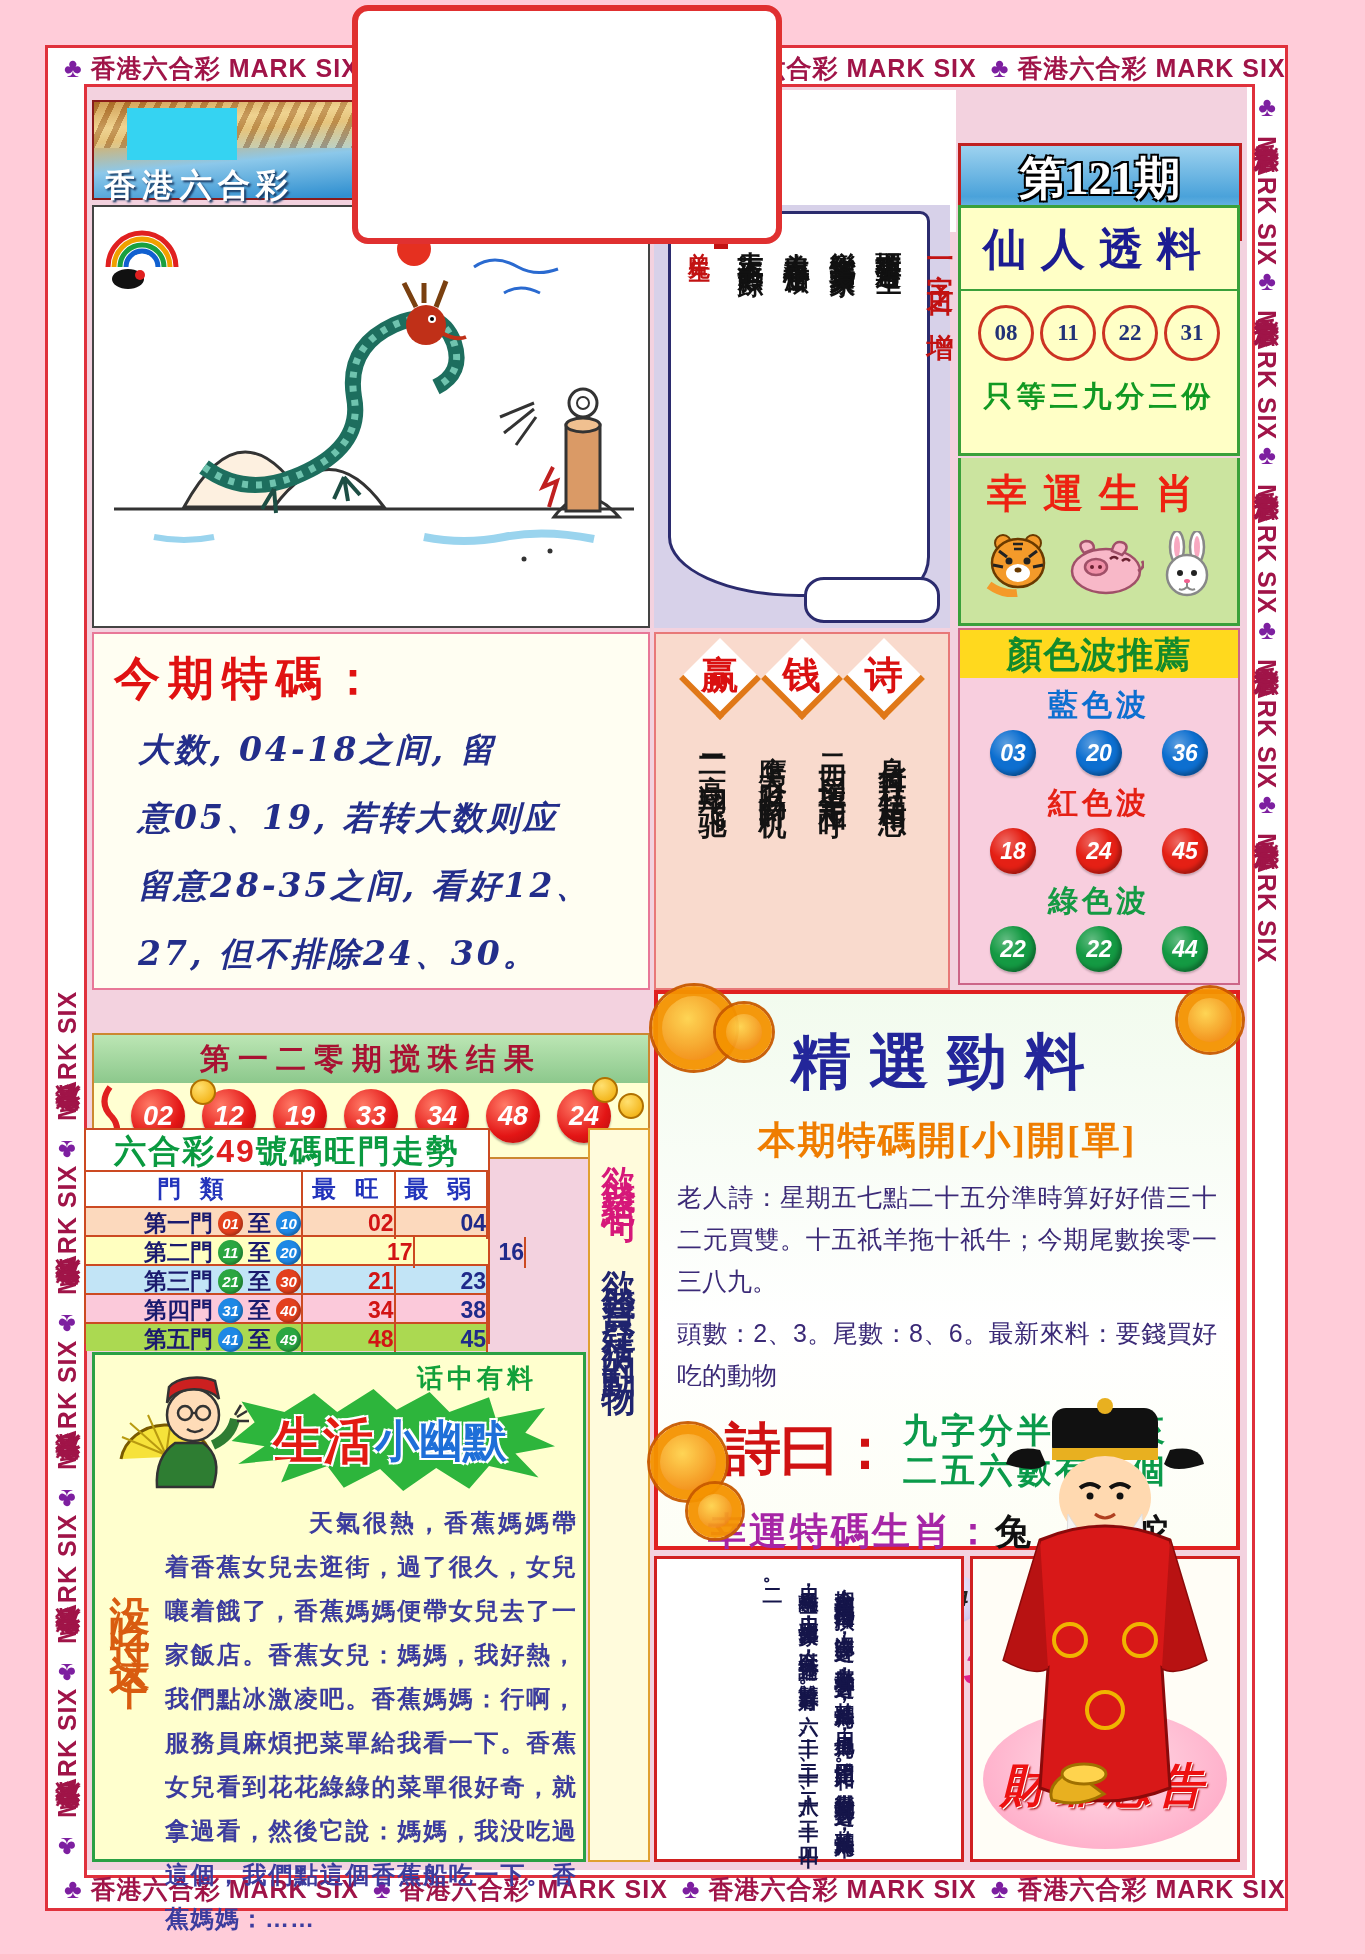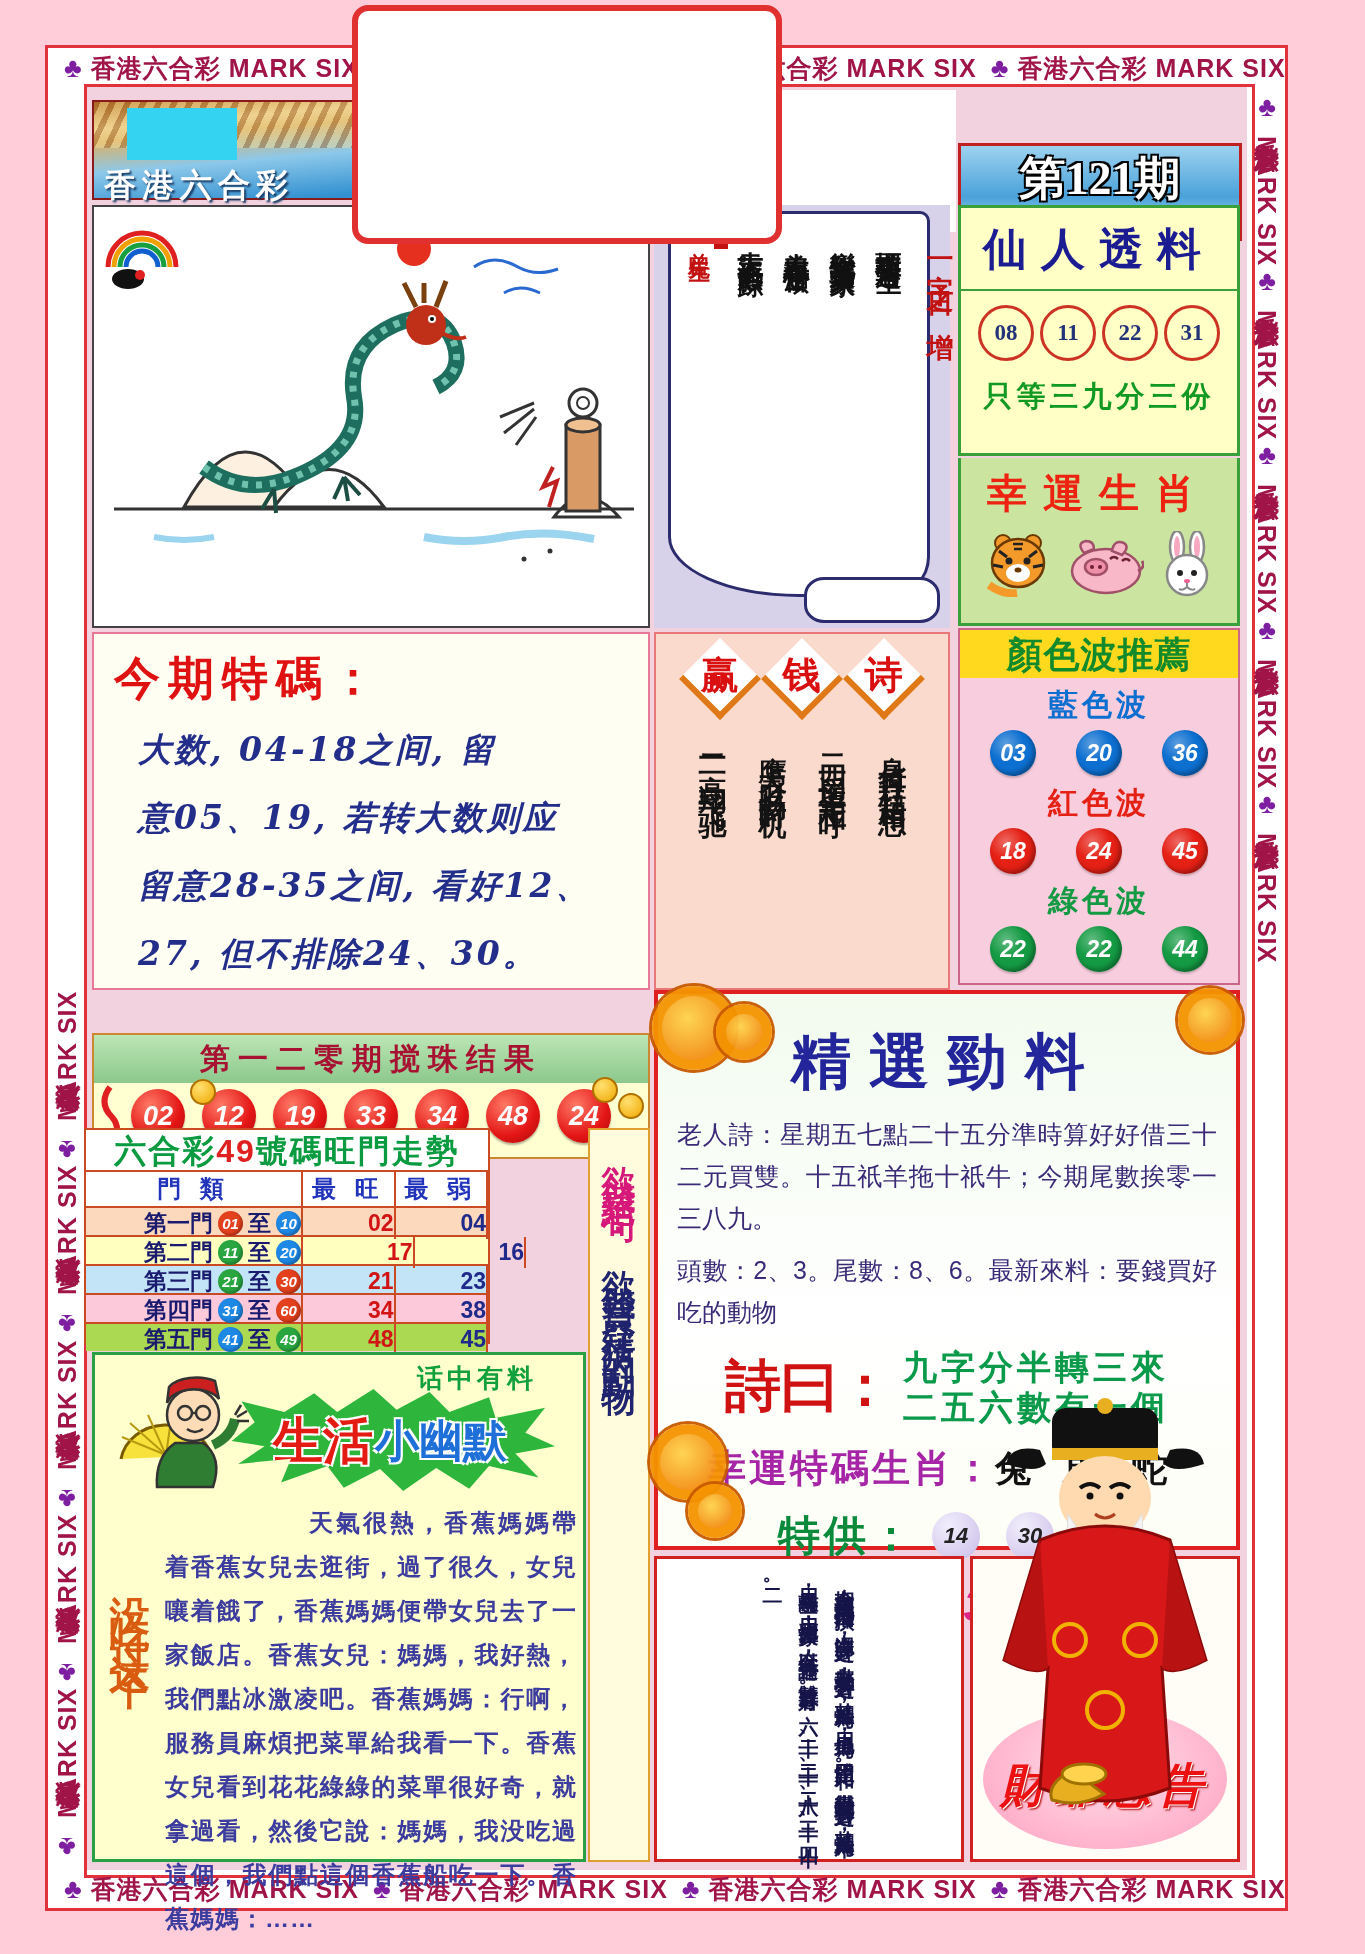--- a/index.html
+++ b/index.html
@@ -335,21 +335,21 @@
           <span class="chip" style="background: rgb(227, 64, 29);">30</span>
         </div>
         <div class="hot">21</div>
         <div class="weak">23</div>
       </div>
       <div class="trow" style="background: rgb(251, 201, 218);">
         <div class="door">
           <span>第四門</span>
           <span class="chip" style="background: rgb(30, 136, 229);">31</span>
           <span>至</span>
-          <span class="chip" style="background: rgb(227, 64, 29);">60</span>
+          <span class="chip" style="background: rgb(227, 64, 29);">40</span>
         </div>
         <div class="hot">34</div>
         <div class="weak">38</div>
       </div>
       <div class="trow" style="background: rgb(171, 217, 81);">
         <div class="door">
           <span>第五門</span>
           <span class="chip" style="background: rgb(30, 136, 229);">41</span>
           <span>至</span>
           <span class="chip" style="background: rgb(42, 166, 65);">49</span>
@@ -500,20 +500,21 @@
     </div>
 </div>
 
 <div class="abs box sel-box">
   <div class="abs swirl" style="left:-6px;top:-8px;width:64px;height:64px;"></div>
   <div class="abs swirl" style="left:58px;top:10px;width:36px;height:36px;"></div>
   <div class="abs swirl" style="left:520px;top:-6px;width:44px;height:44px;"></div>
   <div class="abs swirl" style="left:-8px;top:430px;width:56px;height:56px;"></div>
   <div class="abs swirl" style="left:30px;top:490px;width:34px;height:34px;"></div>
   <div class="sel-title">精選勁料</div>
+  <div class="sel-sub">本期特碼開[小]開[單]</div>
   <div class="sel-para">老人詩：星期五七點二十五分準時算好好借三十二元買雙。十五祇羊拖十祇牛；今期尾數挨零一三八九。</div>
   <div class="sel-para">頭數：2、3。尾數：8、6。最新來料：要錢買好吃的動物</div>
   <div class="sel-poem-row">
     <span class="sel-poem-label">詩曰：</span>
     <span class="sel-poem-lines">
       <span>九字分半轉三來</span><br>
       <span>二五六數有一個</span>
     </span>
   </div>
   <div class="sel-zod-row">

